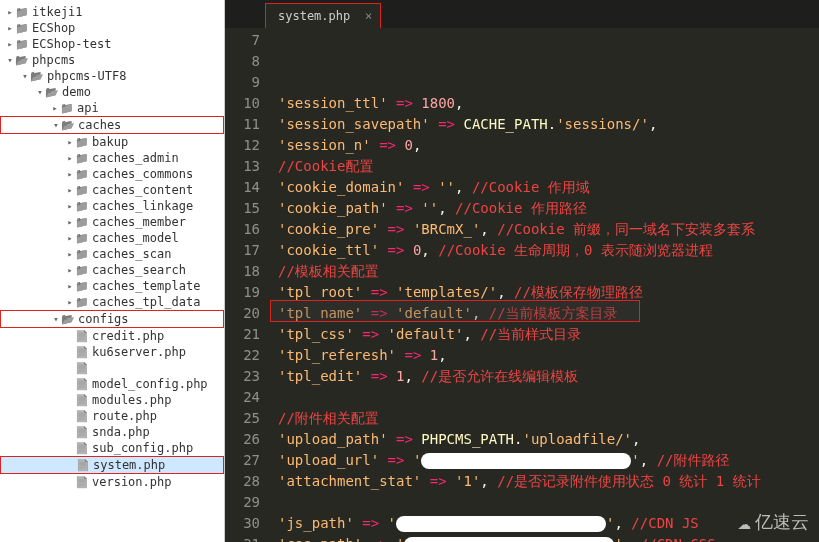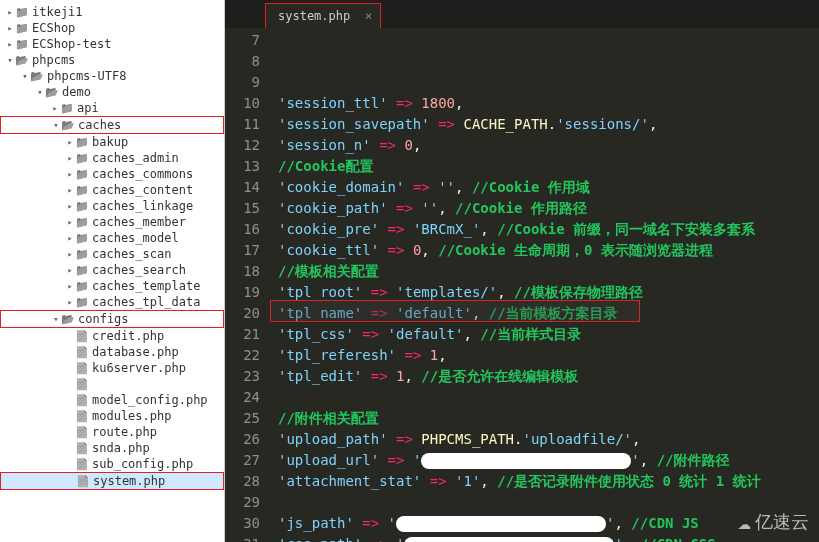--- a/index.html
+++ b/index.html
@@ -19,24 +19,24 @@
 .indent-3 { padding-left: 50px; }
 .indent-4 { padding-left: 65px; }
 .box-red { border: 1px solid #d22; }
 .editor { flex: 1; background: #272822; color: #f8f8f2; position: relative; overflow: hidden; }
 .tab-bar { height: 28px; background: #1e1f1c; display: flex; align-items: flex-end; padding-left: 40px; }
 .tab { background: #272822; color: #ccc; padding: 5px 30px 5px 12px; font-size: 12px; position: relative; border: 1px solid #d22; border-bottom: none; }
 .tab .close { position: absolute; right: 8px; top: 5px; color: #888; }
 .code-area { display: flex; height: calc(100% - 28px); font-size: 14px; line-height: 21px; }
 .gutter { width: 45px; background: #272822; color: #8f908a; text-align: right; padding-right: 10px; padding-top: 2px; user-select: none; }
 .code { flex: 1; padding-top: 2px; padding-left: 8px; white-space: pre; overflow: hidden; position: relative; }
-.s { color: #7dd3fc; } 
+.s { color: #fdba74; } 
 .o { color: #f92672; } 
 .n { color: #fca5a5; } 
-.c { color: #22c55e; font-weight: bold; } 
+.c { color: #ef4444; } 
 .k { color: #fef9c3; } 
 .p { color: #f8f8f2; } 
 .line { height: 21px; }
 .hl-line { position: absolute; border: 1px solid #d22; background: rgba(60,60,60,0.3); }
 .watermark { position: absolute; right: 10px; bottom: 8px; color: #bbb; font-size: 18px; display: flex; align-items: center; gap: 4px; }
 .watermark .wm-icon { font-size: 22px; }
 .censor { display: inline-block; background: #fff; height: 16px; vertical-align: middle; border-radius: 8px; }
 </style>
 </head>
 <body>
@@ -144,25 +144,20 @@
         <span>configs</span>
       </div>
       <div class="tree-item indent-4">
         <span class="arrow"></span>
         <span class="icon file-icon"></span>
         <span>credit.php</span>
       </div>
       <div class="tree-item indent-4">
         <span class="arrow"></span>
         <span class="icon file-icon"></span>
-        <span>database.php</span>
-      </div>
-      <div class="tree-item indent-4">
-        <span class="arrow"></span>
-        <span class="icon file-icon"></span>
         <span>ku6server.php</span>
       </div>
       <div class="tree-item indent-4">
         <span class="arrow"></span>
         <span class="icon file-icon"></span>
       </div>
       <div class="tree-item indent-4">
         <span class="arrow"></span>
         <span class="icon file-icon"></span>
         <span>model_config.php</span>
@@ -184,20 +179,25 @@
       </div>
       <div class="tree-item indent-4">
         <span class="arrow"></span>
         <span class="icon file-icon"></span>
         <span>sub_config.php</span>
       </div>
       <div class="tree-item indent-4 selected box-red">
         <span class="arrow"></span>
         <span class="icon file-icon"></span>
         <span>system.php</span>
+      </div>
+      <div class="tree-item indent-4">
+        <span class="arrow"></span>
+        <span class="icon file-icon"></span>
+        <span>version.php</span>
       </div>
     </div>
   <div class="editor">
     <div class="tab-bar">
       <div class="tab">
         <span>system.php</span>
         <span class="close">×</span>
       </div>
     </div>
     <div class="code-area">

